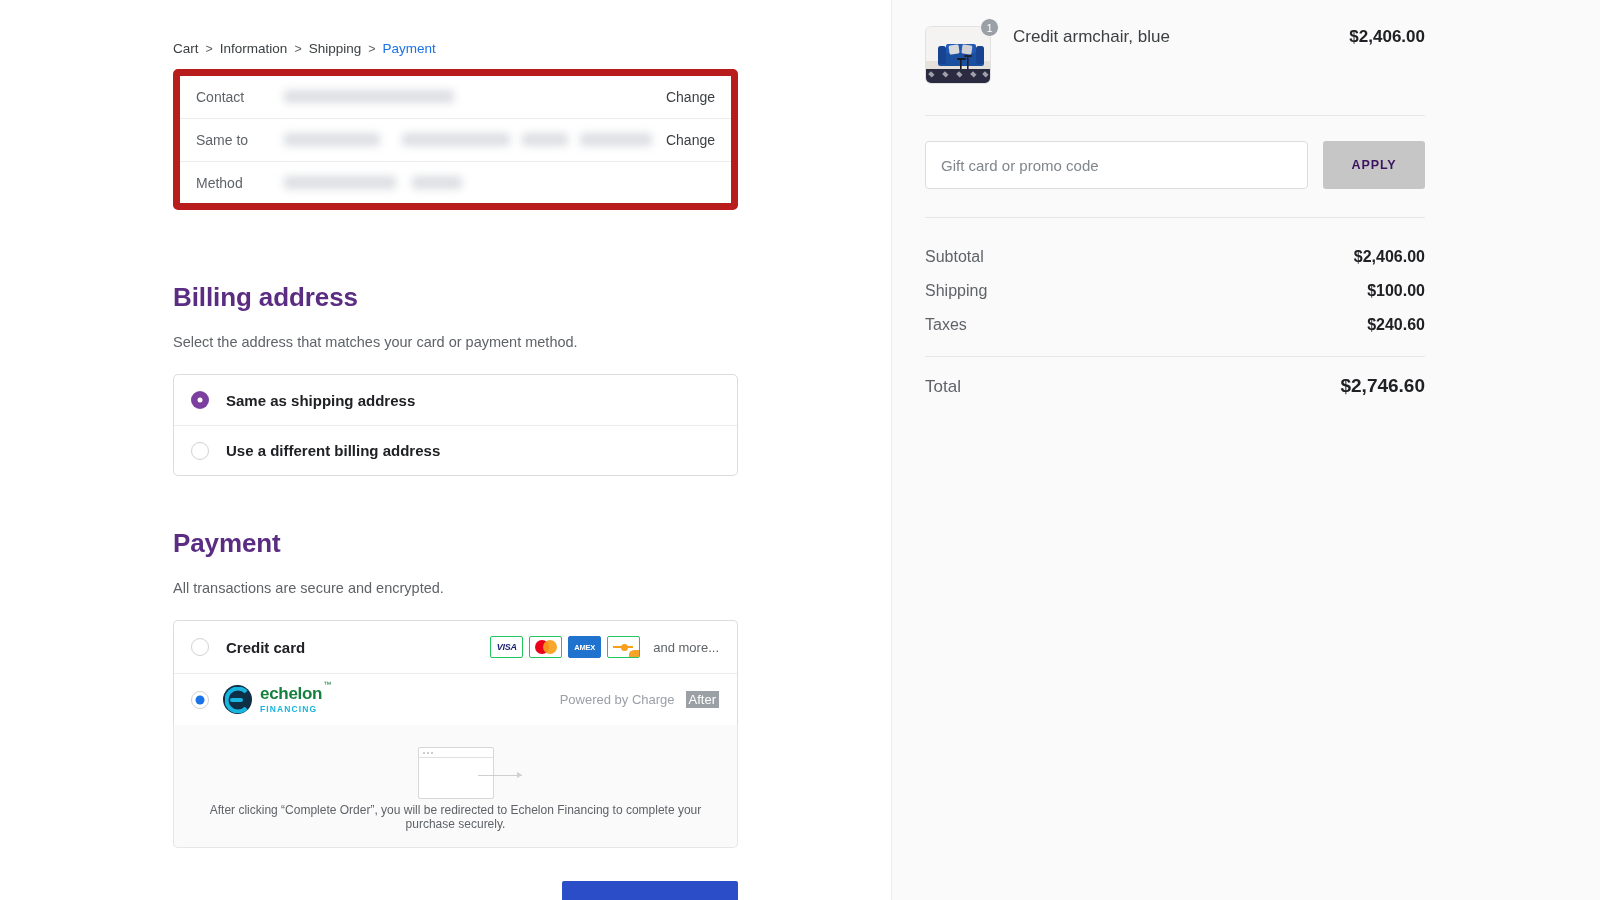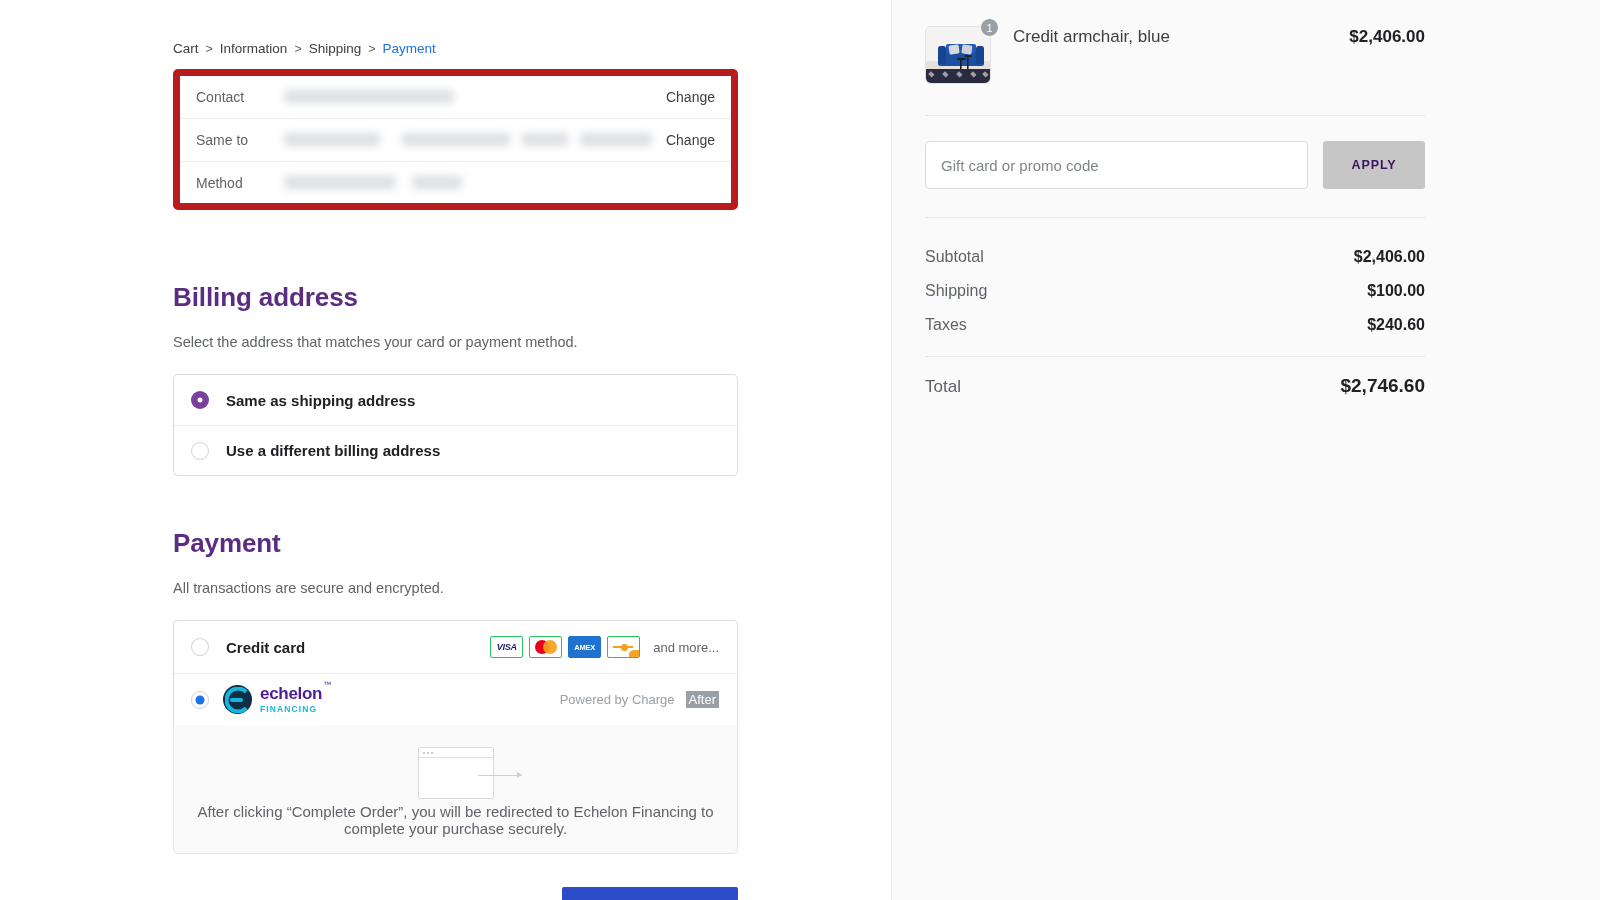--- a/index.html
+++ b/index.html
@@ -90,41 +90,41 @@
   .echelon-logo { margin-left: 14px; display: flex; align-items: center; gap: 8px; }
   .ech-mark { width: 29px; height: 29px; border-radius: 50%; background: #0e2f45; position: relative; flex:none; }
   .ech-mark::before {
     content:""; position:absolute; left:50%; top:50%; transform:translate(-50%,-50%);
     width:19px; height:19px; border-radius:50%; border:4px solid #17b5e0; border-right-color:transparent;
   }
   .ech-mark::after {
     content:""; position:absolute; left:7px; top:13px; width:13px; height:3.6px; background:#17b5e0; border-radius:2px;
   }
   .ech-words { display:flex; flex-direction:column; line-height:1; }
-  .ech-name { font-size: 17px; font-weight: bold; color: #4c1d95; letter-spacing: -0.3px; position: relative; }
+  .ech-name { font-size: 17px; font-weight: bold; color: #15803d; letter-spacing: -0.3px; position: relative; }
   .ech-name sup { font-size: 8px; position: relative; top: -6px; left: 1px; font-weight: normal; }
   .ech-fin { margin-top: 3px; font-size: 8.5px; font-weight: bold; color: #17b5e0; letter-spacing: 1.1px; }
   .powered { margin-left: auto; font-size: 13px; color: #9aa0a6; display: flex; align-items: center; gap: 8px; }
   .powered .after-badge { background: #9aa0a6; color: #ffffff; padding: 1px 3px; margin-left: 3px; }
 
   
   .redirect-box {
     border: 1px solid #e6e6e6; border-top: none; background: #fafafa;
     border-radius: 0 0 5px 5px; padding: 18px 0 16px; text-align: center;
   }
   .win-wrap { position: relative; width: 100%; height: 60px; display:flex; align-items:center; justify-content:center; }
   .win { width: 76px; height: 52px; border: 1px solid #d8d8d8; border-radius: 2px; background: #fff; position: relative; }
   .win-bar { height: 10px; border-bottom: 1px solid #e0e0e0; display: flex; align-items: center; gap: 2px; padding-left: 4px; }
   .win-bar span { width: 2px; height: 2px; border-radius: 50%; background: #bdbdbd; }
   .win-arrow { position: absolute; left: 50%; top: 50%; margin-left: 22px; margin-top: 2px; width: 44px; height: 1px; background: #cfcfcf; }
   .win-arrow::after {
     content:""; position:absolute; right:0; top:-3px;
     border-left:5px solid #cfcfcf; border-top:3.5px solid transparent; border-bottom:3.5px solid transparent;
   }
-  .redirect-text { font-size: 15px; color: #5f6368; padding: 0 16px; }
+  .redirect-text { font-size: 12px; color: #5f6368; padding: 0 16px; }
 
   
   .cta-wrap { display: flex; justify-content: flex-end; margin-top: 33px; }
   .cta {
     width: 176px; height: 54px; background: #2b4ec8; color: #fff; border: none;
     border-radius: 2px; font-size: 12.5px; font-weight: bold; letter-spacing: 1.1px;
     cursor: pointer; font-family: "Liberation Sans", sans-serif;
   }
 
   

